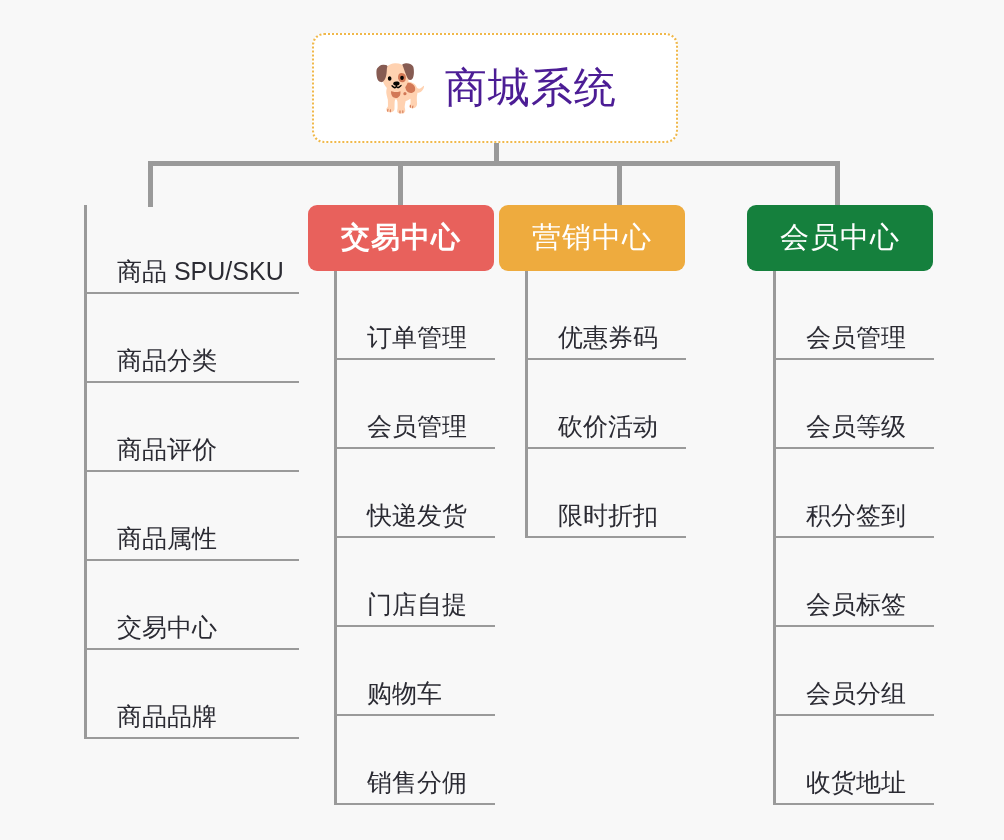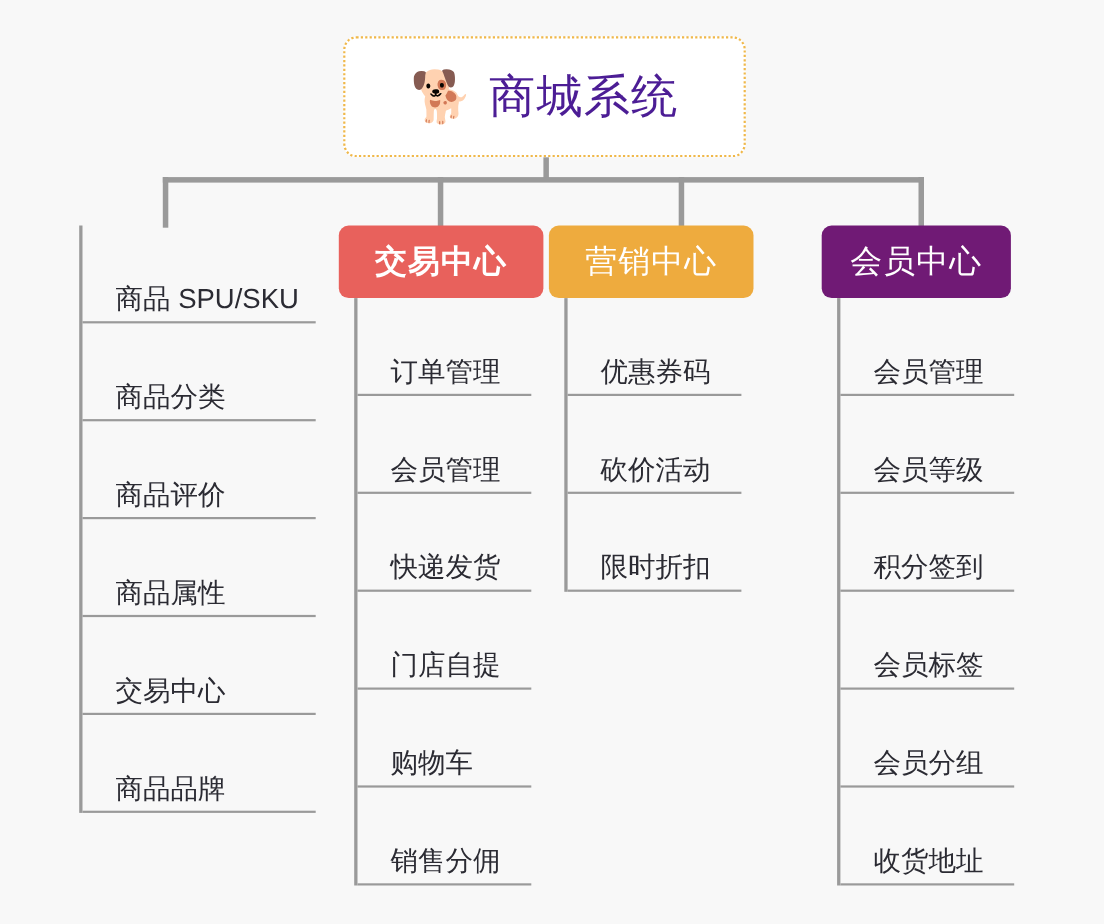--- a/index.html
+++ b/index.html
@@ -74,21 +74,21 @@
     font-size: 29px;
     letter-spacing: 1px;
     white-space: nowrap;
   }
 
   .leaf-list {
     position: relative;
     margin-top: 0;
     padding-top: 0;
     border-left: 3px solid #9a9a9a;
-    margin-left: 14px;
+    margin-left: 26px;
   }
   .leaf-item {
     position: relative;
     height: 89px;
     box-sizing: border-box;
     display: flex;
     align-items: flex-end;
     padding-left: 28px;
   }
   .leaf-item .leaf-underline {
@@ -114,21 +114,21 @@
 
   .branch-1 { left: 308px; }
   .branch-1 .branch-head { width: 186px; background: #e8615c; font-weight: bold; }
   .branch-1 .leaf-underline { width: 158px; }
 
   .branch-2 { left: 499px; }
   .branch-2 .branch-head { width: 186px; background: #eeab3e; }
   .branch-2 .leaf-underline { width: 158px; }
 
   .branch-3 { left: 747px; }
-  .branch-3 .branch-head { width: 172px; background: #701a75; }
+  .branch-3 .branch-head { width: 186px; background: #15803d; }
   .branch-3 .leaf-underline { width: 158px; }
 </style>
 </head>
 <body>
 
 <div id="mindmap">
 
   <div class="root-node">
     <span class="root-icon">🐕</span>
     <span class="root-title">商城系统</span>

